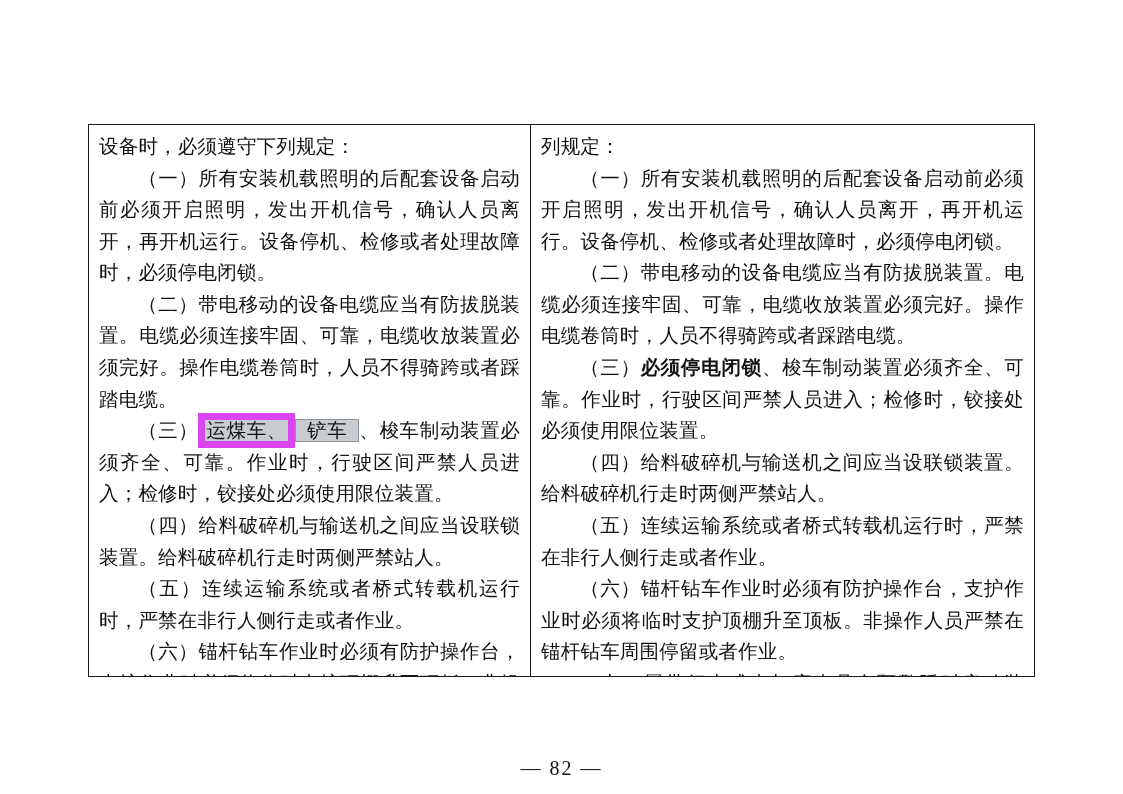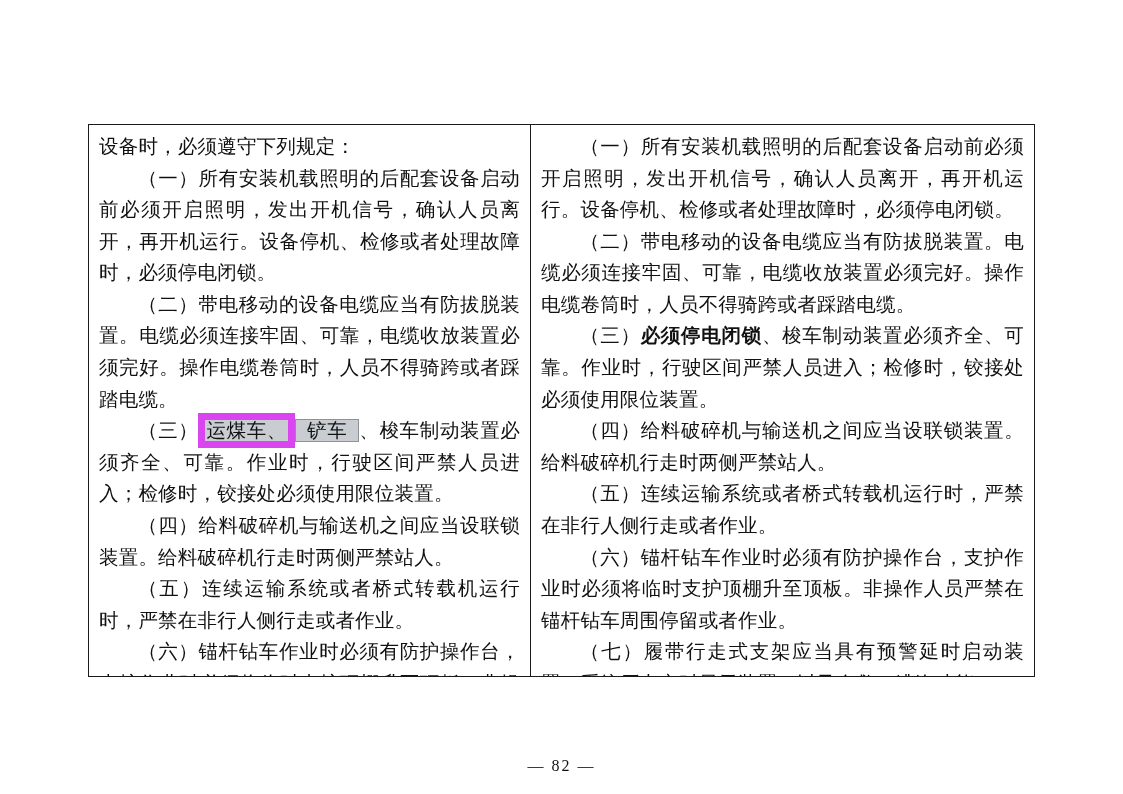--- a/index.html
+++ b/index.html
@@ -67,21 +67,21 @@
     background: #c9cdd2;
     padding: 0 11px;
     border: 1px solid #8d9298;
   }
   .page-number {
     position: absolute;
     left: 0;
     top: 745px;
     width: 1123px;
     text-align: center;
-    font-size: 16px;
+    font-size: 20px;
     font-family: "Liberation Serif", "DejaVu Serif", serif;
     color: #111111;
     letter-spacing: 2px;
   }
 </style>
 </head>
 <body>
 
 <div class="page">
 
@@ -91,20 +91,21 @@
       <p class="para">设备时，必须遵守下列规定：</p>
       <p class="para indent">（一）所有安装机载照明的后配套设备启动前必须开启照明，发出开机信号，确认人员离开，再开机运行。设备停机、检修或者处理故障时，必须停电闭锁。</p>
       <p class="para indent">（二）带电移动的设备电缆应当有防拔脱装置。电缆必须连接牢固、可靠，电缆收放装置必须完好。操作电缆卷筒时，人员不得骑跨或者踩踏电缆。</p>
       <p class="para indent"><span>（三）</span><span class="hl">运煤车、</span><span class="hl2">铲车</span><span>、梭车制动装置必须齐全、可靠。作业时，行驶区间严禁人员进入；检修时，铰接处必须使用限位装置。</span></p>
       <p class="para indent">（四）给料破碎机与输送机之间应当设联锁装置。给料破碎机行走时两侧严禁站人。</p>
       <p class="para indent">（五）连续运输系统或者桥式转载机运行时，严禁在非行人侧行走或者作业。</p>
       <p class="para indent">（六）锚杆钻车作业时必须有防护操作台，支护作业时必须将临时支护顶棚升至顶板。非操作人员严禁在锚杆钻车周围停留或者作业。</p>
     </div>
 
     <div class="col col-right">
+      <p class="para">列规定：</p>
       <p class="para indent">（一）所有安装机载照明的后配套设备启动前必须开启照明，发出开机信号，确认人员离开，再开机运行。设备停机、检修或者处理故障时，必须停电闭锁。</p>
       <p class="para indent">（二）带电移动的设备电缆应当有防拔脱装置。电缆必须连接牢固、可靠，电缆收放装置必须完好。操作电缆卷筒时，人员不得骑跨或者踩踏电缆。</p>
       <p class="para indent"><span>（三）</span><span class="bold">必须停电闭锁</span><span>、梭车制动装置必须齐全、可靠。作业时，行驶区间严禁人员进入；检修时，铰接处必须使用限位装置。</span></p>
       <p class="para indent">（四）给料破碎机与输送机之间应当设联锁装置。给料破碎机行走时两侧严禁站人。</p>
       <p class="para indent">（五）连续运输系统或者桥式转载机运行时，严禁在非行人侧行走或者作业。</p>
       <p class="para indent">（六）锚杆钻车作业时必须有防护操作台，支护作业时必须将临时支护顶棚升至顶板。非操作人员严禁在锚杆钻车周围停留或者作业。</p>
       <p class="para indent">（七）履带行走式支架应当具有预警延时启动装置、系统压力实时显示装置，以及自救、逃逸功能。</p>
     </div>
 
   </div>

